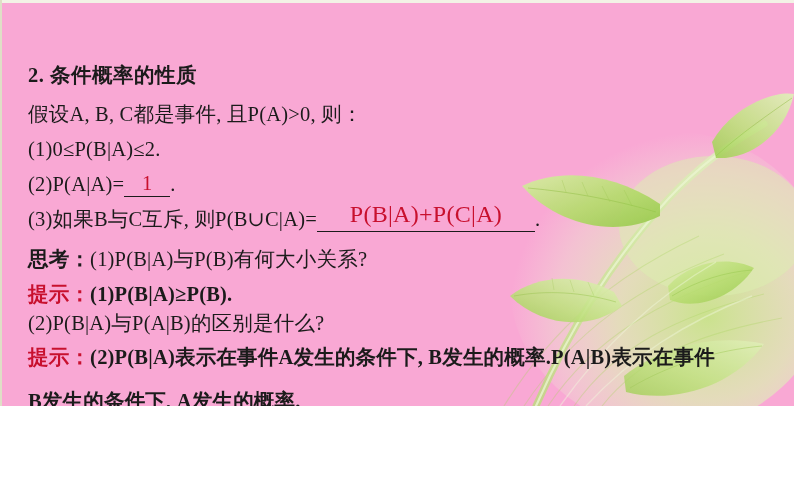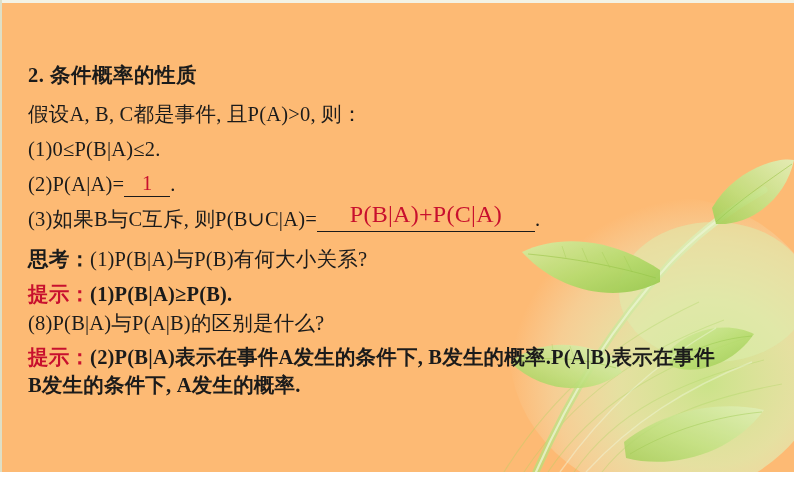--- a/index.html
+++ b/index.html
@@ -10,22 +10,22 @@
   body {
     width: 794px;
     height: 495px;
     overflow: hidden;
     font-family: "Liberation Serif", "DejaVu Serif", serif;
   }
 
   #slide {
     position: relative;
     width: 794px;
-    height: 472px;
-    background: #fdba74;
+    height: 406px;
+    background: #f9a8d4;
     box-sizing: border-box;
     overflow: hidden;
   }
 
   
   .top-highlight {
     position: absolute;
     left: 0; top: 0;
     width: 794px; height: 3px;
     background: #f3f3e6;
@@ -211,22 +211,22 @@
     </div>
 
     <div class="line" style="top:246px;">
       <span class="bold">思考：</span><span>(1)P(B|A)与P(B)有何大小关系?</span>
     </div>
 
     <div class="line" style="top:281px;">
       <span class="red-strong">提示：</span><span class="bold">(1)P(B|A)≥P(B).</span>
     </div>
 
-    <div class="line" style="top:310px;">(8)P(B|A)与P(A|B)的区别是什么?</div>
+    <div class="line" style="top:310px;">(2)P(B|A)与P(A|B)的区别是什么?</div>
 
     <div class="line" style="top:344px;">
       <span class="red-strong">提示：</span><span class="bold">(2)P(B|A)表示在事件A发生的条件下, B发生的概率.P(A|B)表示在事件</span>
     </div>
 
-    <div class="line bold" style="top:372px;text-align:right;">B发生的条件下, A发生的概率.</div>
+    <div class="line bold" style="top:388px;text-align:right;">B发生的条件下, A发生的概率.</div>
 
   </div>
 </div>
 
 </body></html>

